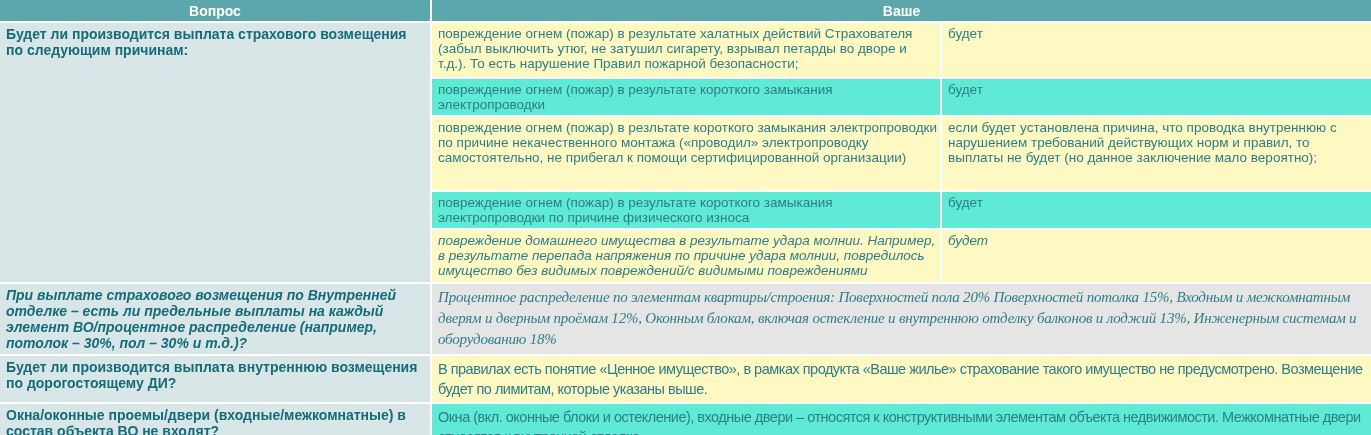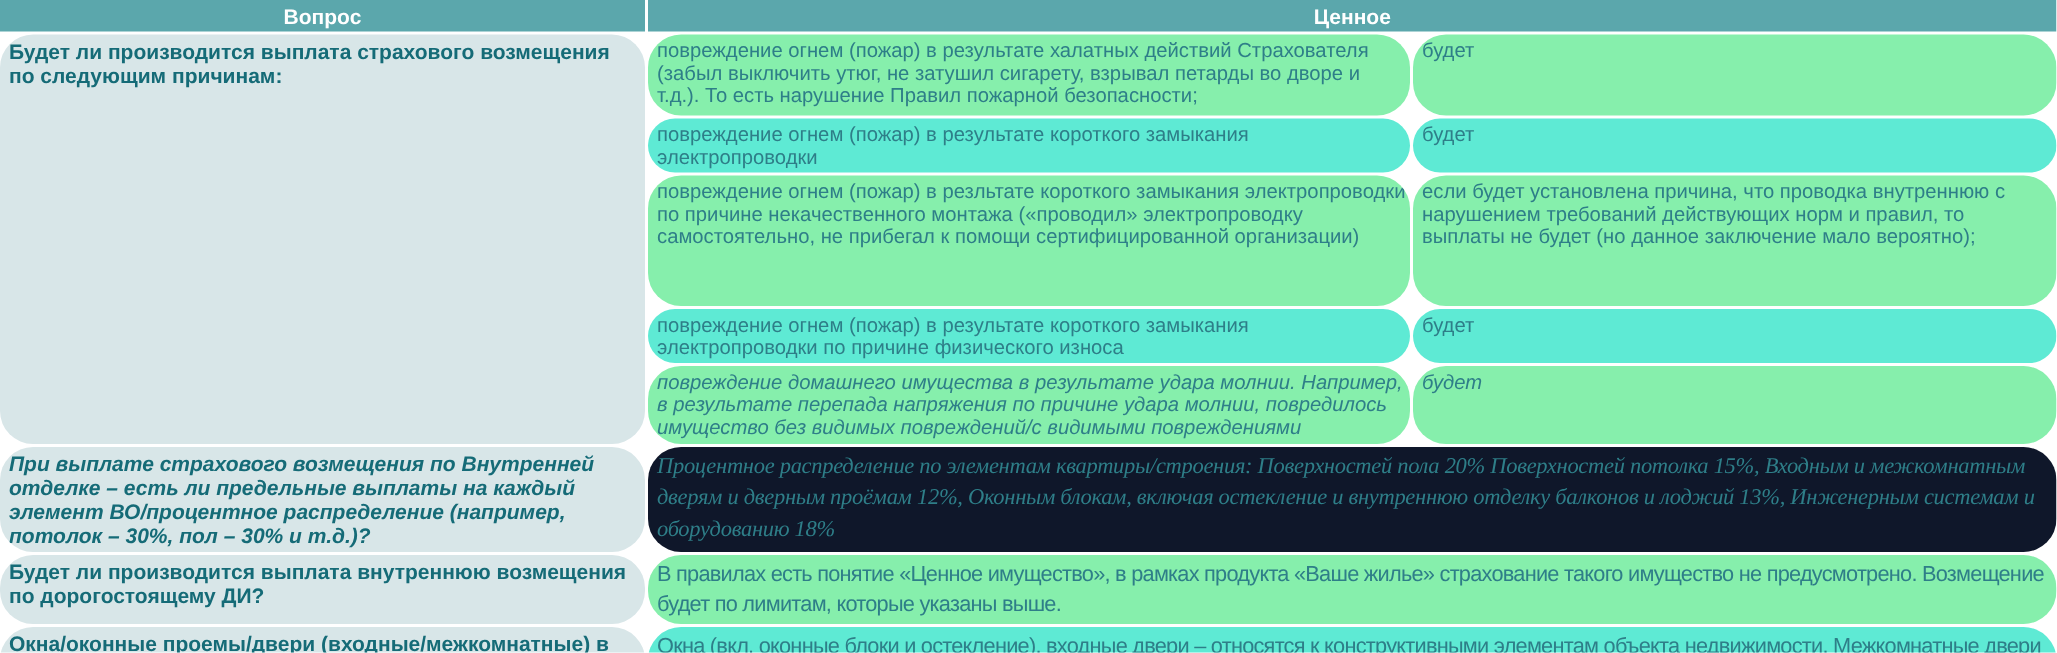--- a/index.html
+++ b/index.html
@@ -34,36 +34,35 @@
     font-weight: bold;
     height: 21px;
     text-align: center;
     vertical-align: middle;
     padding: 0 4px;
   }
   td {
     vertical-align: top;
     padding: 3px 3px 3px 6px;
     overflow: hidden;
-    border-radius: 22px;
   }
   td.q {
     background: #d8e6e8;
     color: #156b77;
     font-weight: bold;
     font-size: 14px;
     line-height: 16px;
   }
   td.a {
     color: #2e7e88;
     font-size: 13.5px;
     line-height: 15px;
   }
-  .bg-blue  { background: #0f172a; }
-  .bg-dark  { background: #86efac; }
+  .bg-blue  { background: #e5e5e5; }
+  .bg-dark  { background: #fef9c3; }
   .bg-light { background: #5eead4; }
 
   td.a.serif {
     font-family: "Liberation Serif", serif;
     font-size: 15px;
     line-height: 21px;
     letter-spacing: -0.2px;
   }
   td.a.narrow {
     font-size: 14.5px;
@@ -78,34 +77,34 @@
 <div class="viewport">
   <table class="faq">
     <colgroup>
       <col class="c-question">
       <col class="c-answer">
       <col class="c-verdict">
     </colgroup>
     <thead>
       <tr>
         <th class="hdr">Вопрос</th>
-        <th class="hdr" colspan="2">Ценное</th>
+        <th class="hdr" colspan="2">Ваше</th>
       </tr>
     </thead>
     <tbody>
       <tr style="height:54px;">
         <td class="q" rowspan="5">Будет ли производится выплата страхового возмещения по следующим причинам:</td>
         <td class="a bg-dark">повреждение огнем (пожар) в результате халатных действий Страхователя (забыл выключить утюг, не затушил сигарету, взрывал петарды во дворе и т.д.). То есть нарушение Правил пожарной безопасности;</td>
         <td class="a bg-dark">будет</td>
       </tr>
       <tr style="height:31px;">
         <td class="a bg-light">повреждение огнем (пожар) в результате короткого замыкания электропроводки</td>
         <td class="a bg-light">будет</td>
       </tr>
-      <tr style="height:87px;">
+      <tr style="height:73px;">
         <td class="a bg-dark">повреждение огнем (пожар) в резльтате короткого замыкания электропроводки по причине некачественного монтажа («проводил» электропроводку самостоятельно, не прибегал к помощи сертифицированной организации)</td>
         <td class="a bg-dark">если будет установлена причина, что проводка внутреннюю с нарушением требований действующих норм и правил, то выплаты не будет (но данное заключение мало вероятно);</td>
       </tr>
       <tr style="height:36px;">
         <td class="a bg-light">повреждение огнем (пожар) в результате короткого замыкания электропроводки по причине физического износа</td>
         <td class="a bg-light">будет</td>
       </tr>
       <tr style="height:52px;font-style:italic;">
         <td class="a bg-dark">повреждение домашнего имущества в результате удара молнии. Например, в результате перепада напряжения по причине удара молнии, повредилось имущество без видимых повреждений/с видимыми повреждениями</td>
         <td class="a bg-dark">будет</td>

